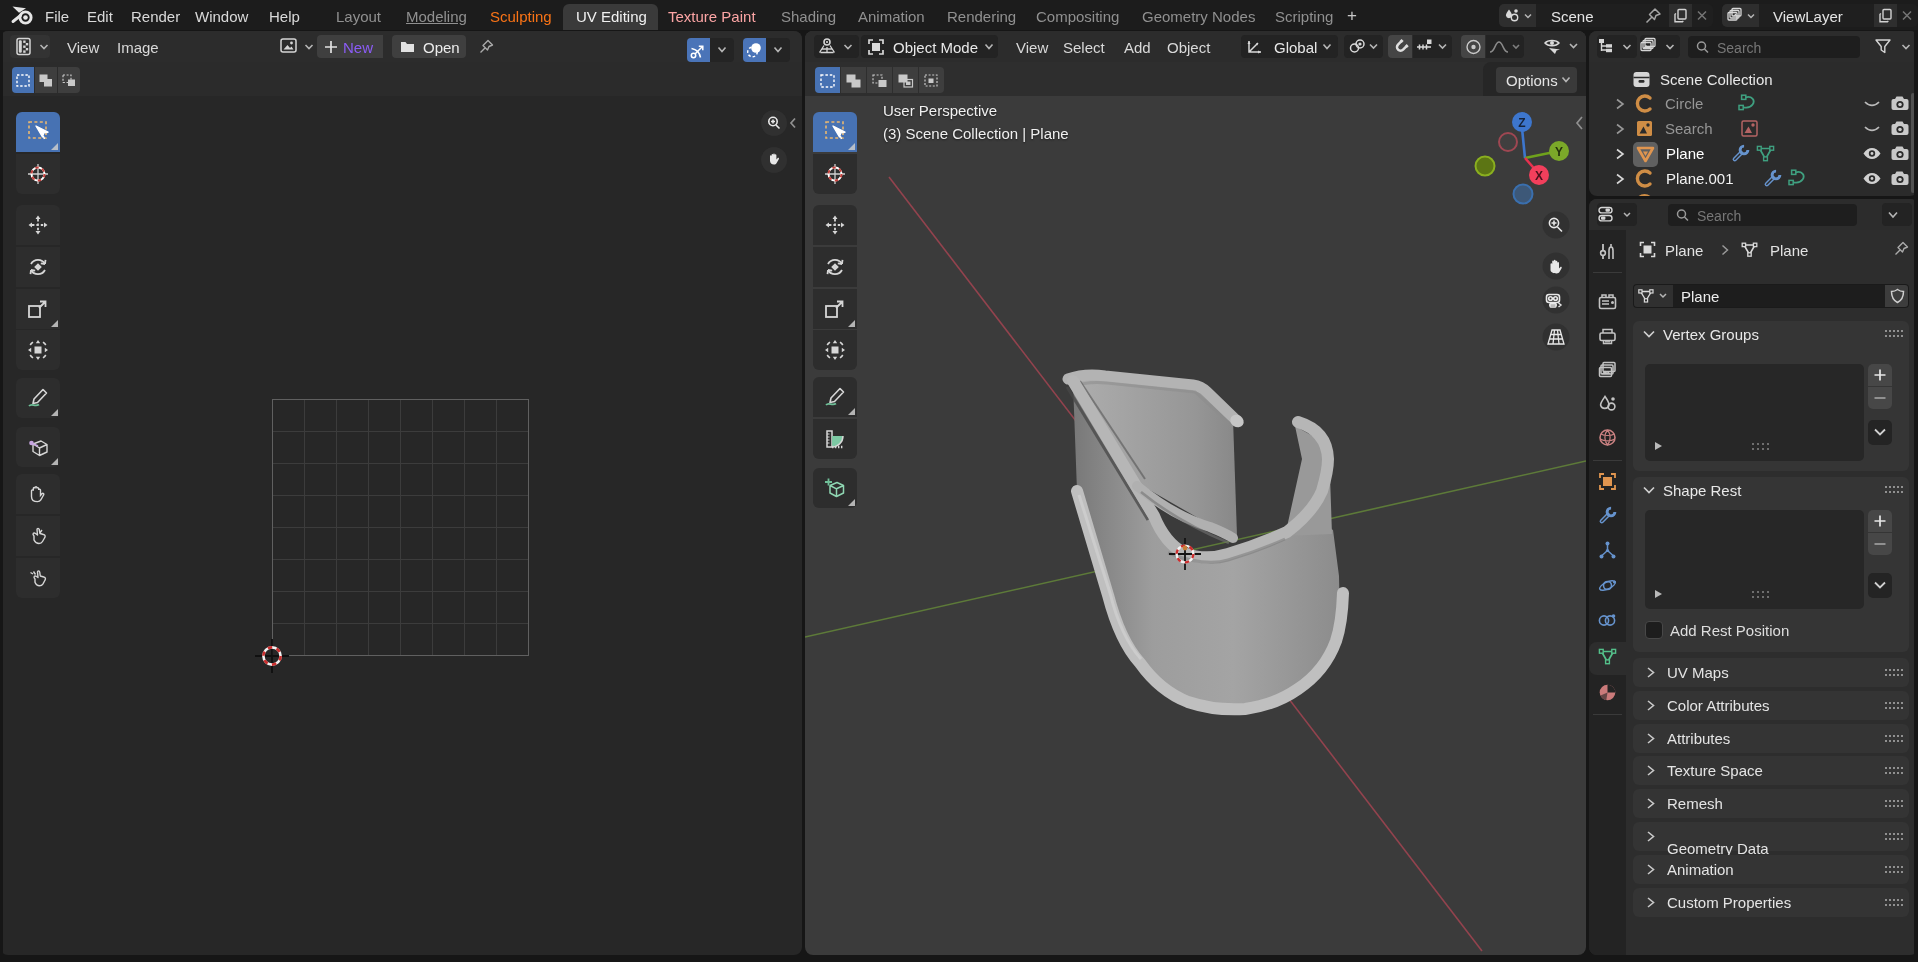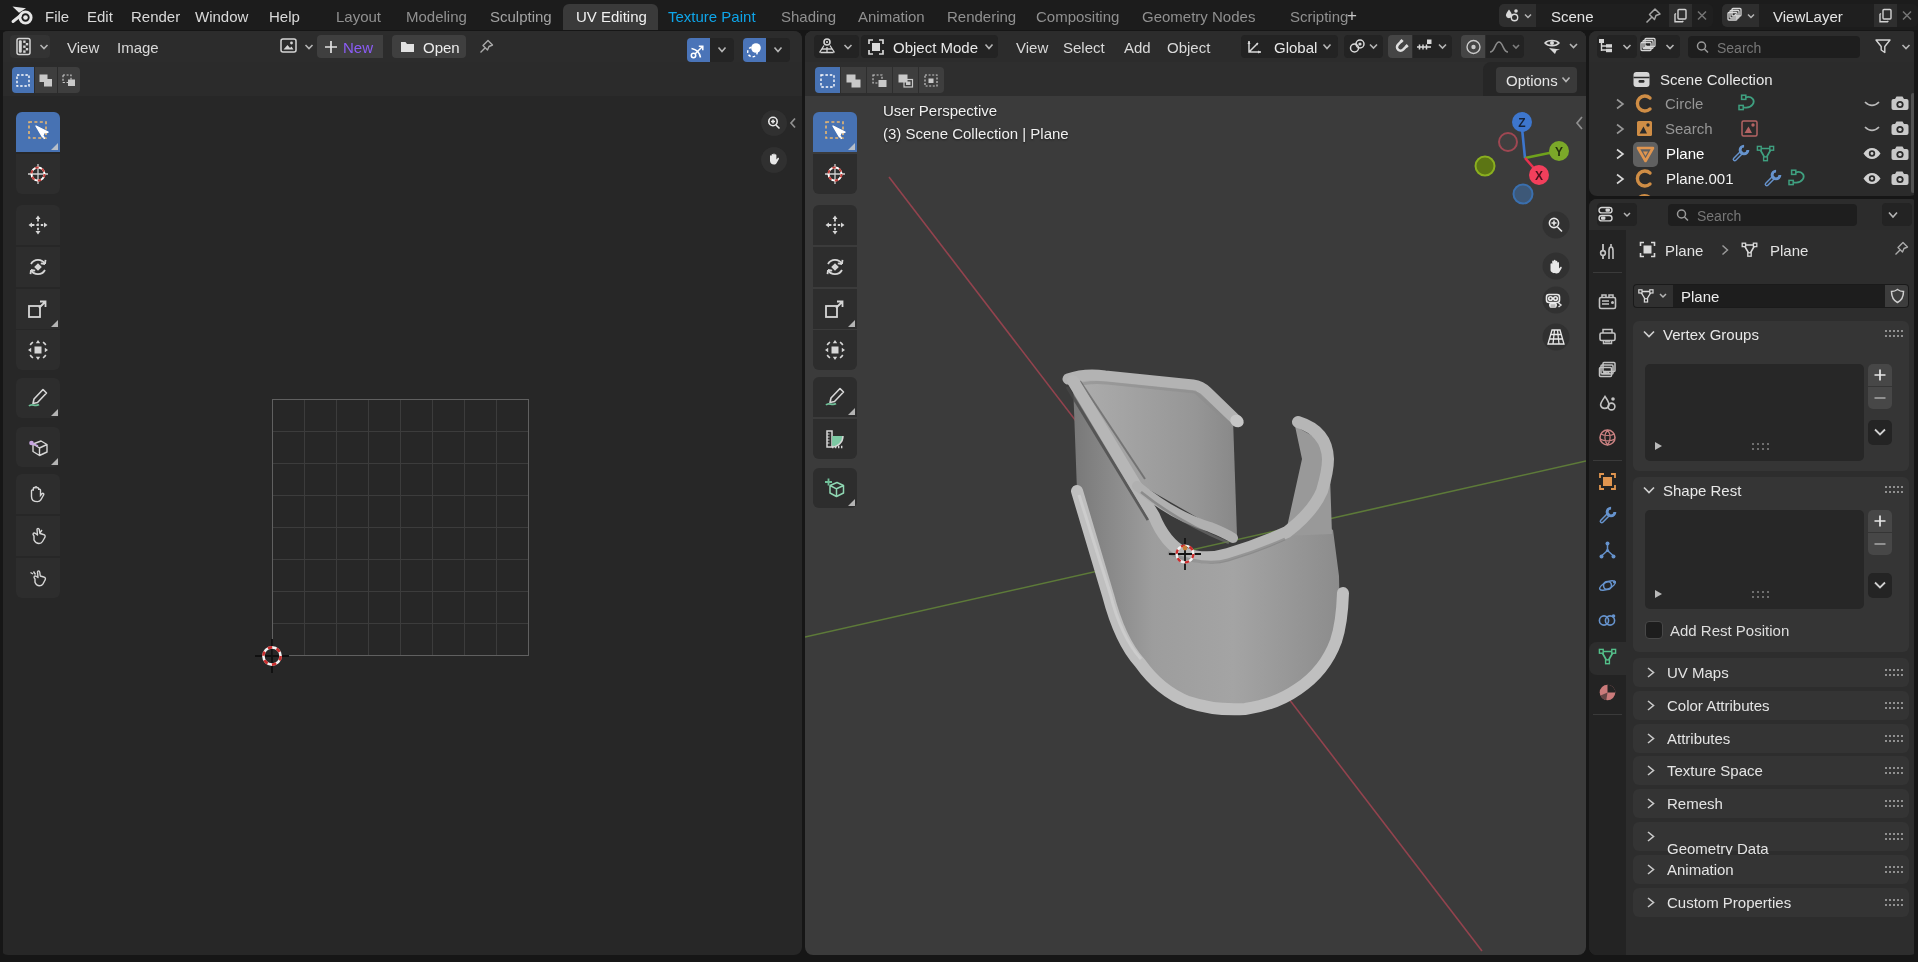--- a/index.html
+++ b/index.html
@@ -25,30 +25,30 @@
     <path d="M1.5 1.5 L15 3.2 L8 7.8 Z" fill="#e6e6e6"></path>
   </svg>
   <div class="txt" style="left:45px;top:8px;">File</div>
   <div class="txt" style="left:87px;top:8px;">Edit</div>
   <div class="txt" style="left:131px;top:8px;">Render</div>
   <div class="txt" style="left:195px;top:8px;">Window</div>
   <div class="txt" style="left:269px;top:8px;">Help</div>
 
   <div class="abs" style="left:563px;top:4px;width:95px;height:26px;background:#3a3a3a;border-radius:6px 6px 0 0;"></div>
   <div class="txt" style="left:336px;top:8px;color:#909090;">Layout</div>
-  <div class="txt" style="left:406px;top:8px;color:#909090;">Modeling</div>
-  <div class="txt" style="left:490px;top:8px;color:#a3a3a3;text-align:right;">Sculpting</div>
+  <div class="txt" style="left:406px;top:8px;color:#909090;text-decoration:underline;">Modeling</div>
+  <div class="txt" style="left:490px;top:8px;color:#f97316;text-align:right;">Sculpting</div>
   <div class="txt" style="left:576px;top:8px;color:#f1f1f1;">UV Editing</div>
-  <div class="txt" style="left:668px;top:8px;color:#0ea5e9;">Texture Paint</div>
+  <div class="txt" style="left:668px;top:8px;color:#fca5a5;">Texture Paint</div>
   <div class="txt" style="left:781px;top:8px;color:#909090;">Shading</div>
   <div class="txt" style="left:858px;top:8px;color:#909090;">Animation</div>
   <div class="txt" style="left:947px;top:8px;color:#909090;">Rendering</div>
   <div class="txt" style="left:1036px;top:8px;color:#909090;">Compositing</div>
   <div class="txt" style="left:1142px;top:8px;color:#909090;">Geometry Nodes</div>
-  <div class="txt" style="left:1275px;top:8px;color:#909090;margin-left:15px;">Scripting</div>
+  <div class="txt" style="left:1275px;top:8px;color:#909090;">Scripting</div>
   <div class="txt" style="left:1347px;top:6px;color:#c8c8c8;font-size:17px;">+</div>
 
   <div class="abs" style="left:1499px;top:4px;width:214px;height:23px;background:#1f1f1f;border-radius:5px;"></div>
   <div class="abs" style="left:1499px;top:4px;width:37px;height:23px;background:#2e2e2e;border-radius:5px 0 0 5px;"></div>
   <svg class="abs" style="left:1503px;top:7px;" width="33" height="17" viewBox="0 0 33 17">
     <path d="M6 2.5 C7.8 5 9 6.8 9 8.6 A3.1 3.1 0 0 1 2.9 8.6 C2.9 6.8 4.2 5 6 2.5 Z" fill="#d9d9d9"></path>
     <circle cx="11.5" cy="10.5" r="3.2" fill="none" stroke="#d9d9d9" stroke-width="1.4"></circle>
     <circle cx="13" cy="4" r="1.8" fill="#d9d9d9"></circle>
     <path d="M22 7.5 L25 10.5 L28 7.5" stroke="#b5b5b5" stroke-width="1.5" fill="none"></path>
   </svg>

